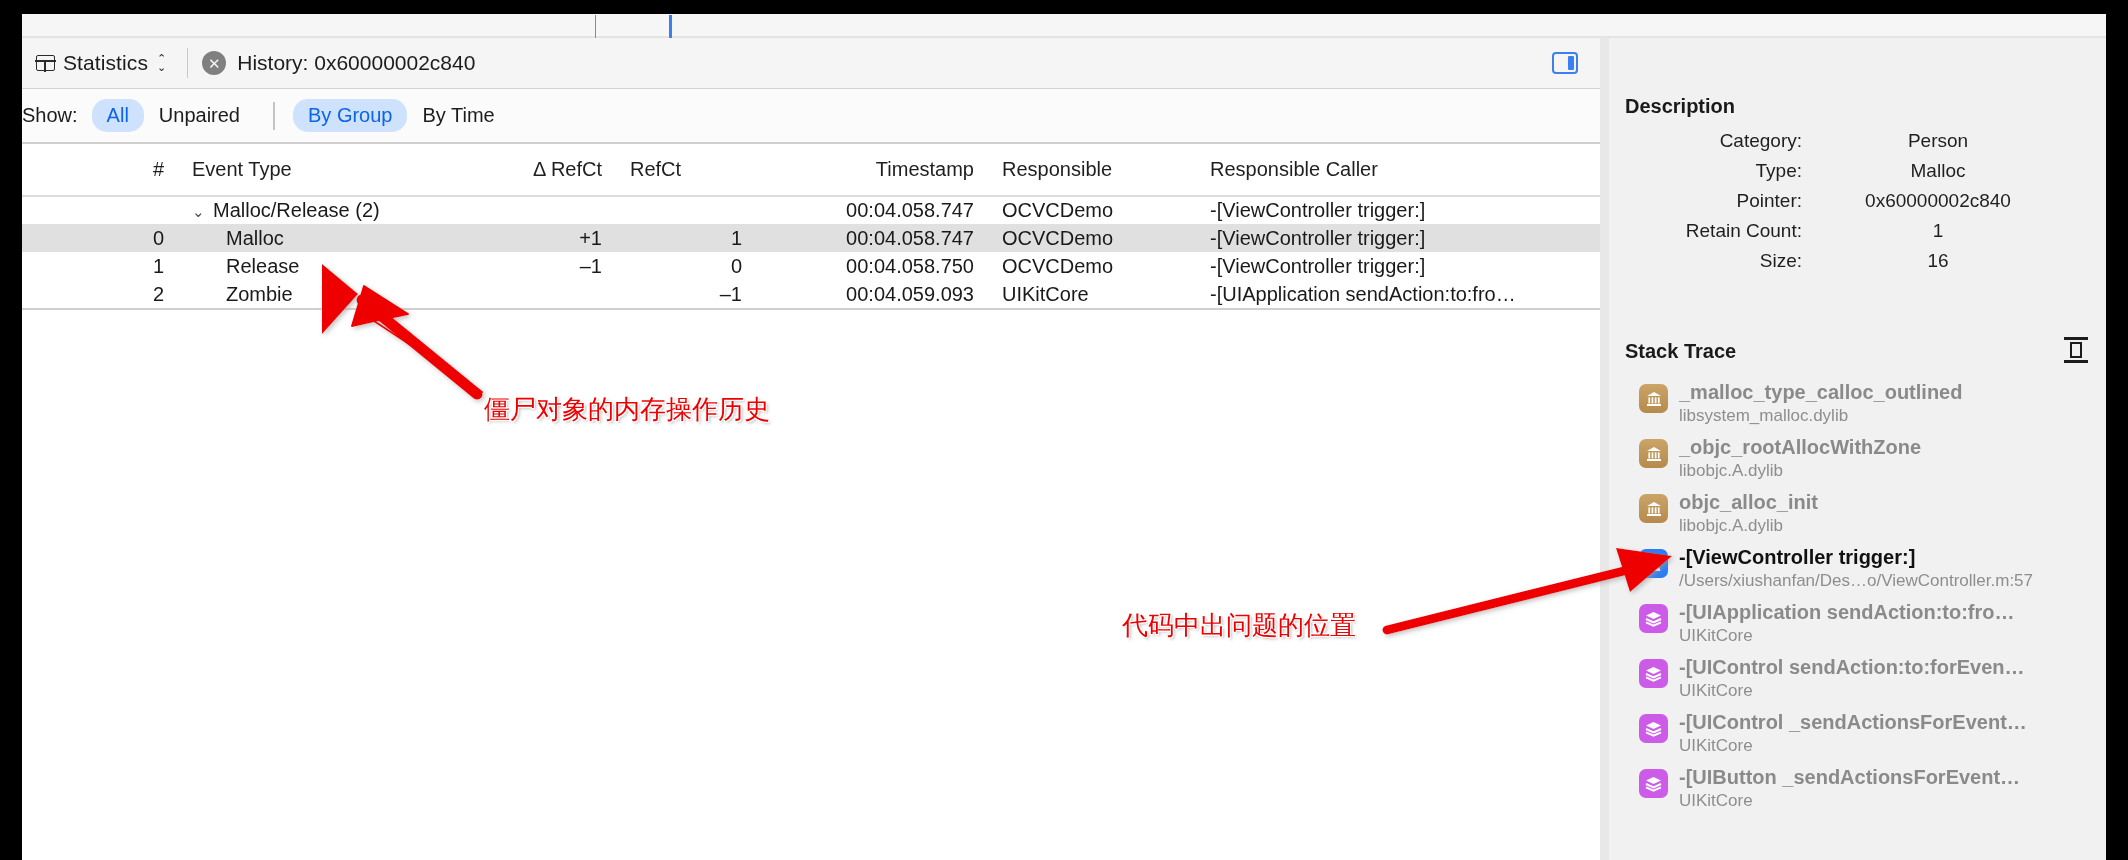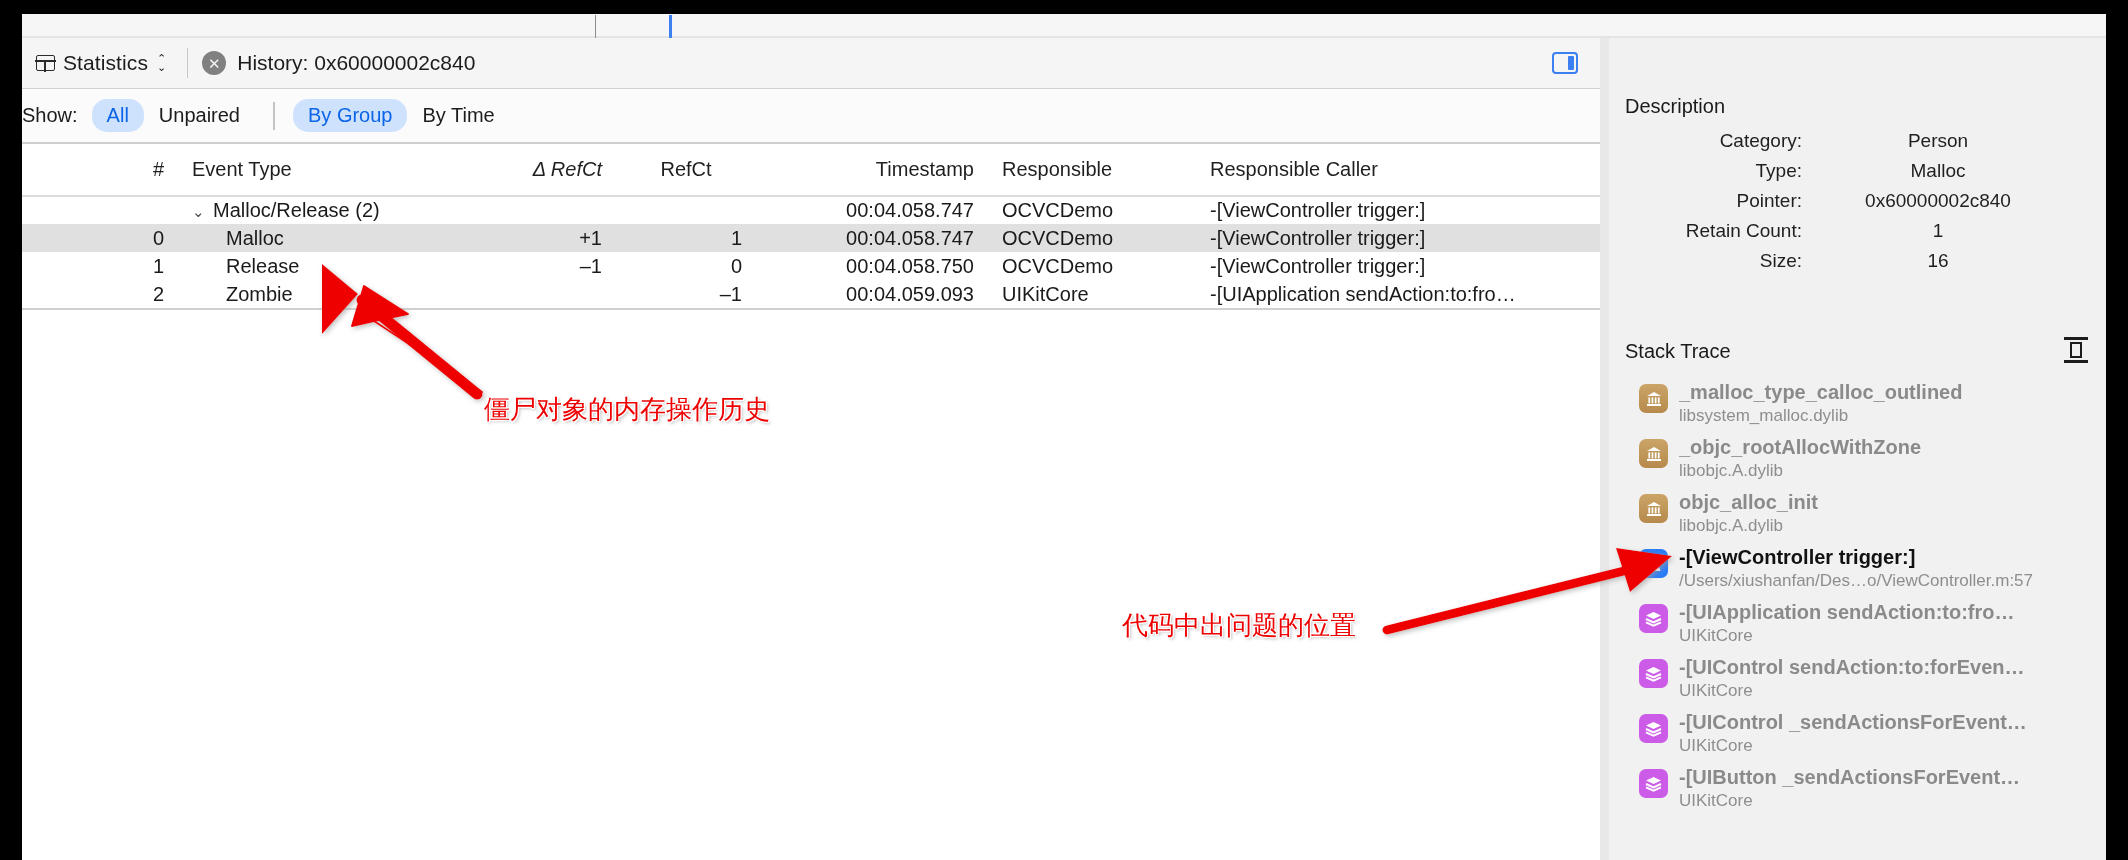--- a/index.html
+++ b/index.html
@@ -199,22 +199,22 @@
     background: #ffffff;
     font-size: 20px;
     font-weight: normal;
     color: #1f1f1f;
     border-bottom: 2px solid #dcdcdc;
     padding: 0 14px;
     position: relative;
   }
   th.c-num    { width: 156px; text-align: right; padding-right: 26px; }
   th.c-event  { width: 268px; text-align: left;  padding-left: 22px; }
-  th.c-drefct { width: 170px; text-align: right; padding-right: 22px; font-style: italic; }
-  th.c-refct  { width: 140px; text-align: center; padding-right: 22px; }
+  th.c-drefct { width: 170px; text-align: right; padding-right: 22px; }
+  th.c-refct  { width: 140px; text-align: left; padding-right: 22px; }
   th.c-time   { width: 232px; text-align: right; padding-right: 22px; }
   th.c-resp   { width: 208px; text-align: left;  padding-left: 20px; }
   th.c-caller { width: 404px; text-align: left;  padding-left: 20px; }
 
   table.evt tbody tr { height: 28px; }
   table.evt tbody tr.selected { background: #e0e0e0; }
   table.evt tbody tr.group + tr { }
   table.evt tbody td {
     font-size: 20px;
     color: #1a1a1a;
@@ -241,21 +241,21 @@
 
   .table-bottom-line {
     width: 1578px;
     height: 2px;
     background: #d0d0d0;
   }
 
   
   .rp-section-title {
     font-size: 20px;
-    font-weight: normal;
+    font-weight: bold;
     color: #1a1a1a;
   }
   .desc-head { position: absolute; left: 16px; top: 57px; }
   .desc-rows {
     position: absolute;
     left: 16px; top: 88px;
     width: 440px;
   }
   .desc-row {
     display: flex;

